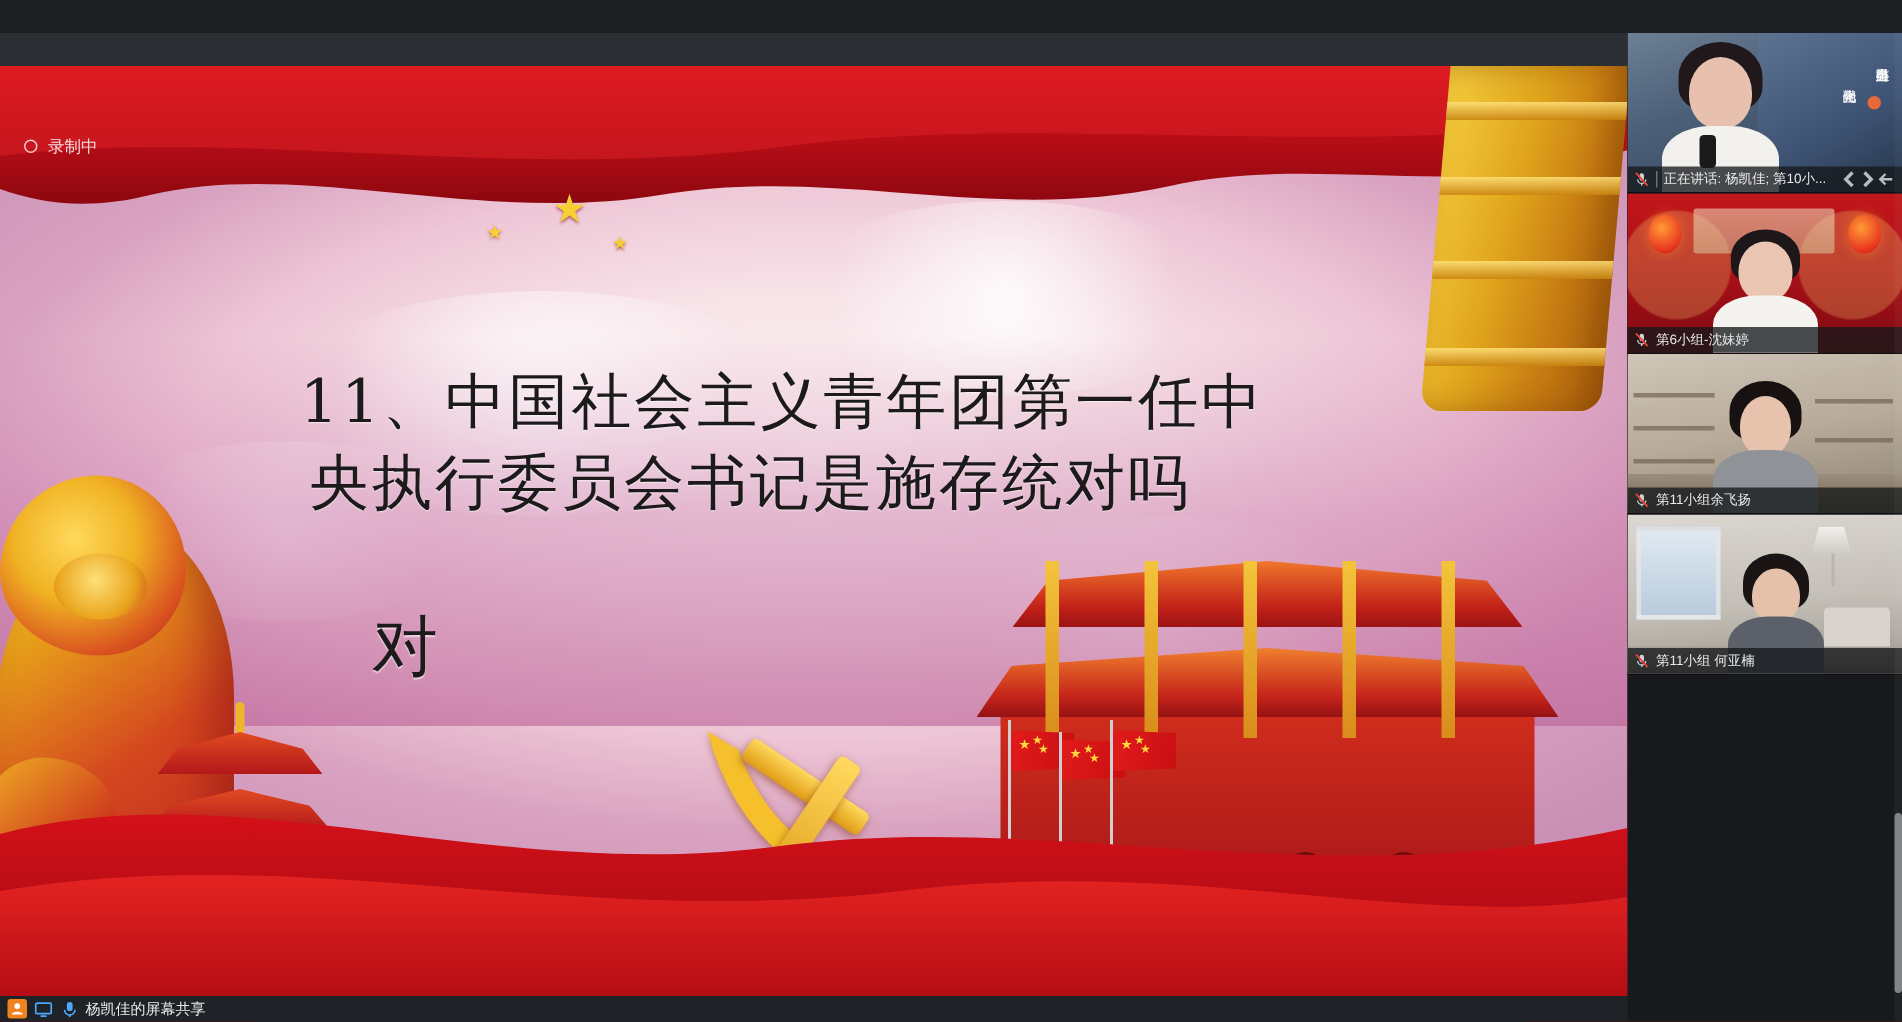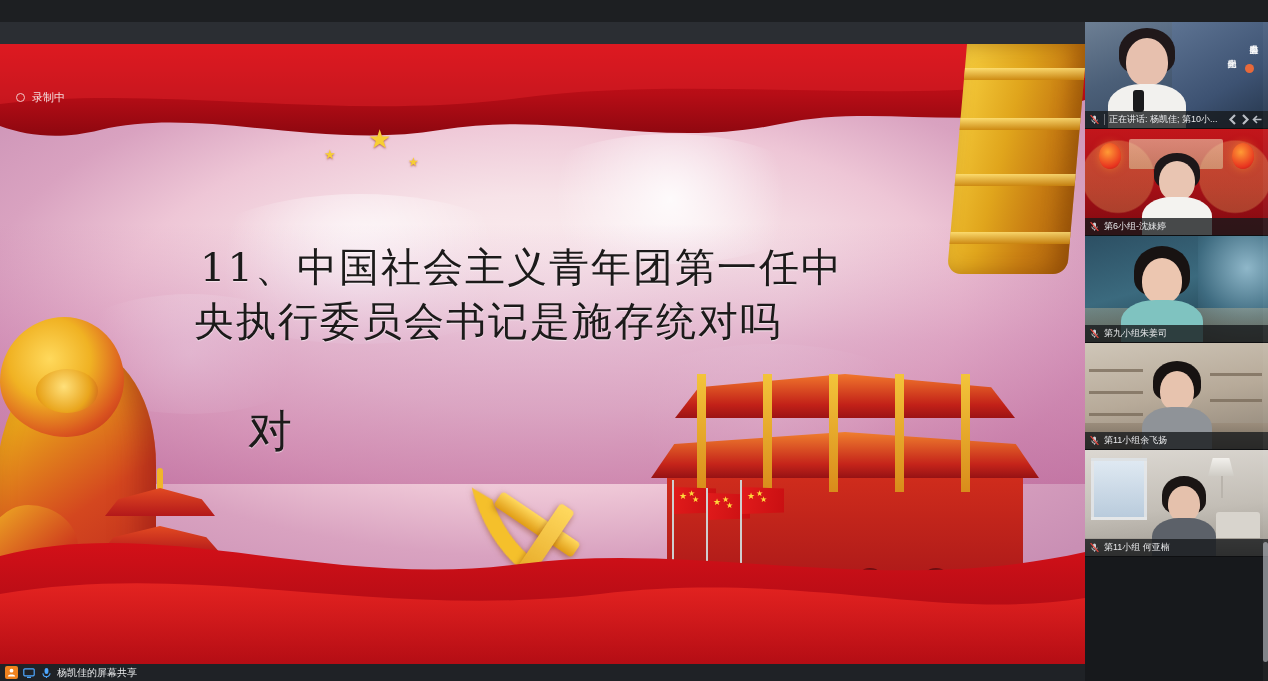--- a/index.html
+++ b/index.html
@@ -202,21 +202,21 @@
   .slide-text {
     position:absolute; left:0; top:0; width:100%; height:100%;
   }
   .q-line {
     position:absolute; color:#1c1a1a;
     font-family:"DejaVu Serif","Liberation Serif",serif;
     font-size:40px; letter-spacing:2px; white-space:nowrap;
     text-shadow:0 1px 1px rgba(255,255,255,.6);
   }
   .q1 { left:200px; top:196px; }
-  .q2 { left:194px; top:250px; }
+  .q2 { left:206px; top:250px; }
   .ans {
     position:absolute; left:248px; top:358px; color:#1c1a1a;
     font-family:"DejaVu Serif","Liberation Serif",serif;
     font-size:44px; text-shadow:0 1px 1px rgba(255,255,255,.6);
   }
   .watermark {
     position:absolute; left:0; right:0; bottom:22px; text-align:center;
     color:rgba(255,228,228,.55); font-size:11px; letter-spacing:1.2px;
   }
 
@@ -515,42 +515,20 @@
             <path d="M2.8 5.6 a2.7 2.7 0 0 0 5.4 0" stroke="#cfd2d6" stroke-width="0.9" fill="none"></path>
             <path d="M5.5 8.3 v1.4" stroke="#cfd2d6" stroke-width="0.9"></path>
             <path d="M1.6 1.2 L9.4 9.8" stroke="#e8453c" stroke-width="1.2"></path>
           </svg>
         </span>
         <span class="name">第6小组-沈妹婷</span>
       </div>
     </div>
 
 
-    <div class="tile">
-      <div class="bg bg-t4">
-        <div style="position:absolute;right:0;top:0;width:70px;height:107px;background:radial-gradient(circle at 70% 30%, #8fb7c9 0%, #3e6b80 55%, #1b3847 100%);"></div>
-        <div style="position:absolute;left:0;bottom:0;width:100%;height:34px;background:linear-gradient(180deg,rgba(210,190,150,.35),rgba(150,120,80,.5));"></div>
-        <div class="person" style="left:42%;top:10px;width:84px;height:97px;">
-          <div class="hair" style="top:0;width:56px;height:50px;background:#181312;"></div>
-          <div class="head" style="top:12px;width:40px;height:46px;background:#ecc6b0;"></div>
-          <div class="torso" style="top:54px;width:82px;height:50px;background:#7fc3c0;"></div>
-        </div>
-      </div>
-      <div class="label">
-        <span class="mic-muted">
-          <svg width="11" height="11" viewBox="0 0 11 11">
-            <rect x="4" y="1.5" width="3" height="5" rx="1.5" fill="#cfd2d6"></rect>
-            <path d="M2.8 5.6 a2.7 2.7 0 0 0 5.4 0" stroke="#cfd2d6" stroke-width="0.9" fill="none"></path>
-            <path d="M5.5 8.3 v1.4" stroke="#cfd2d6" stroke-width="0.9"></path>
-            <path d="M1.6 1.2 L9.4 9.8" stroke="#e8453c" stroke-width="1.2"></path>
-          </svg>
-        </span>
-        <span class="name">第九小组朱姜司</span>
-      </div>
-    </div>
 
     <div class="tile">
       <div class="bg bg-t5">
         <div class="shelf" style="left:4px;top:26px;width:54px;"></div>
         <div class="shelf" style="left:4px;top:48px;width:54px;"></div>
         <div class="shelf" style="left:4px;top:70px;width:54px;"></div>
         <div class="shelf" style="right:6px;top:30px;width:52px;"></div>
         <div class="shelf" style="right:6px;top:56px;width:52px;"></div>
         <div style="position:absolute;left:0;bottom:0;width:100%;height:26px;background:linear-gradient(180deg,#9b8d7c,#6f6557);"></div>
         <div class="person" style="left:50%;top:18px;width:72px;height:89px;">

